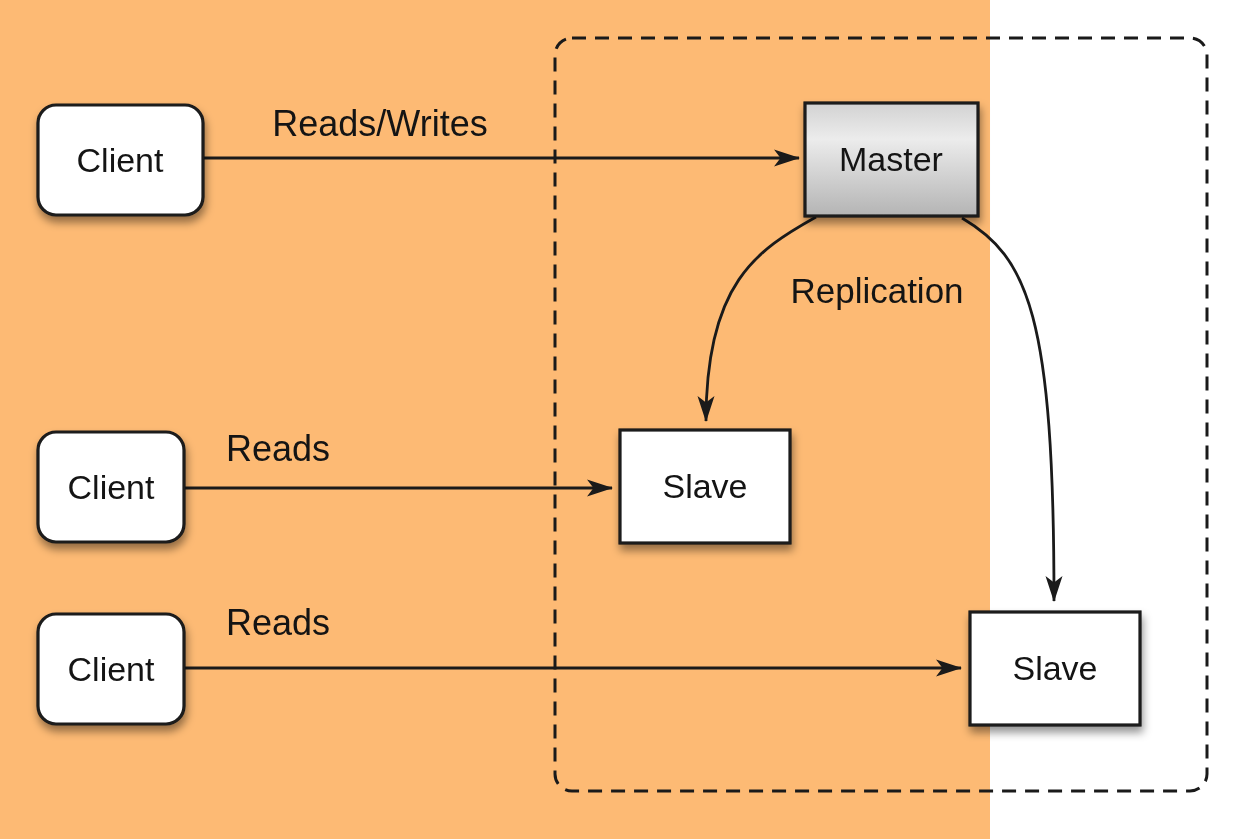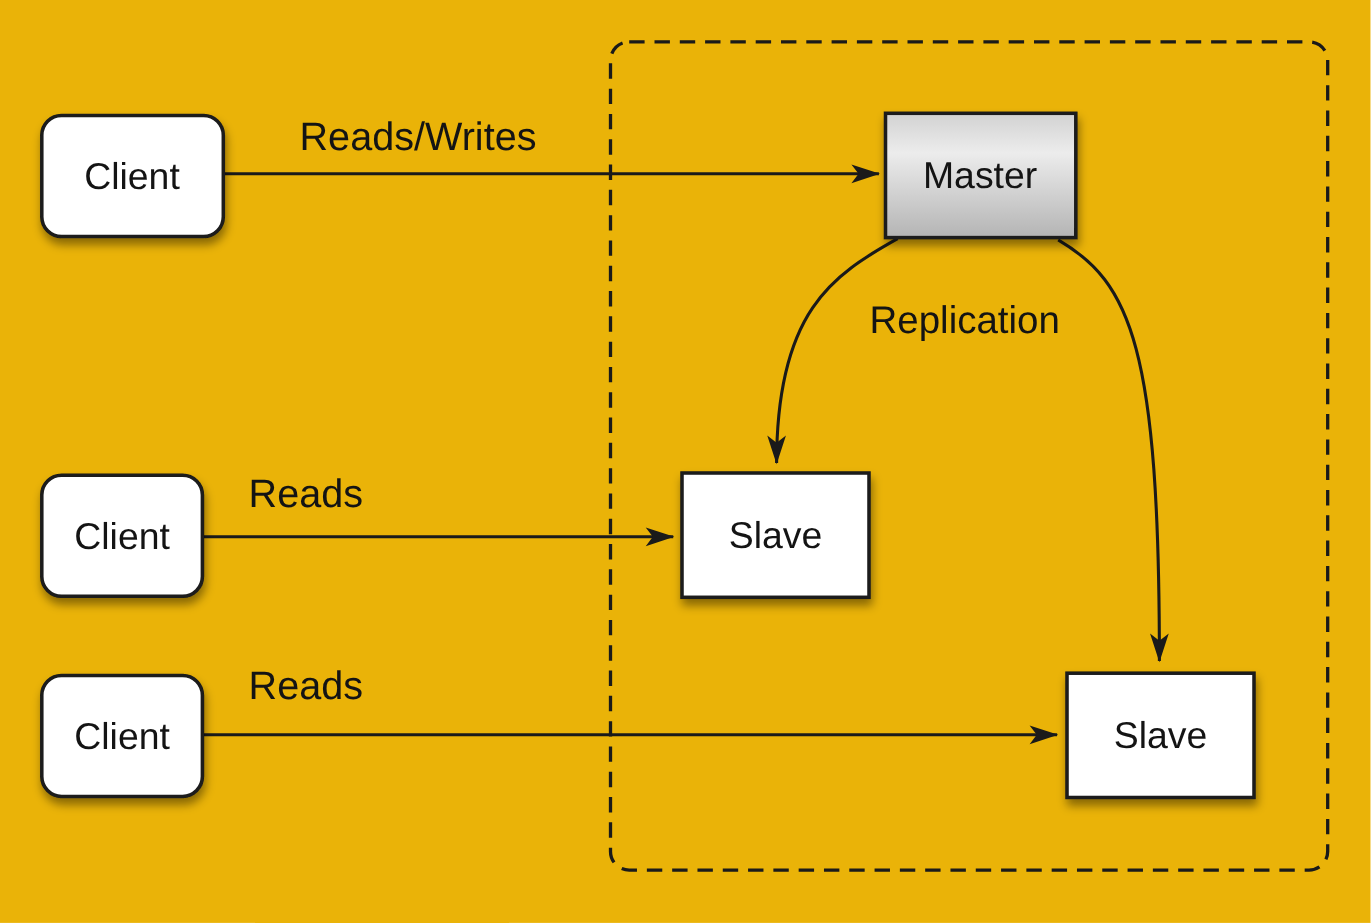--- a/index.html
+++ b/index.html
@@ -2,23 +2,23 @@
 <html><head>
 <meta charset="utf-8">
 <style>
   html, body {
     margin: 0;
     padding: 0;
     background: #ffffff;
   }
   .canvas {
     position: relative;
-    width: 1246px;
+    width: 990px;
     height: 839px;
-    background: #eab308;
+    background: #fdba74;
     font-family: "Liberation Sans", sans-serif;
   }
   svg { display: block; }
 
   .node-box {
     stroke: #1a1a1a;
     stroke-width: 3.2;
   }
   .boundary {
     fill: none;

